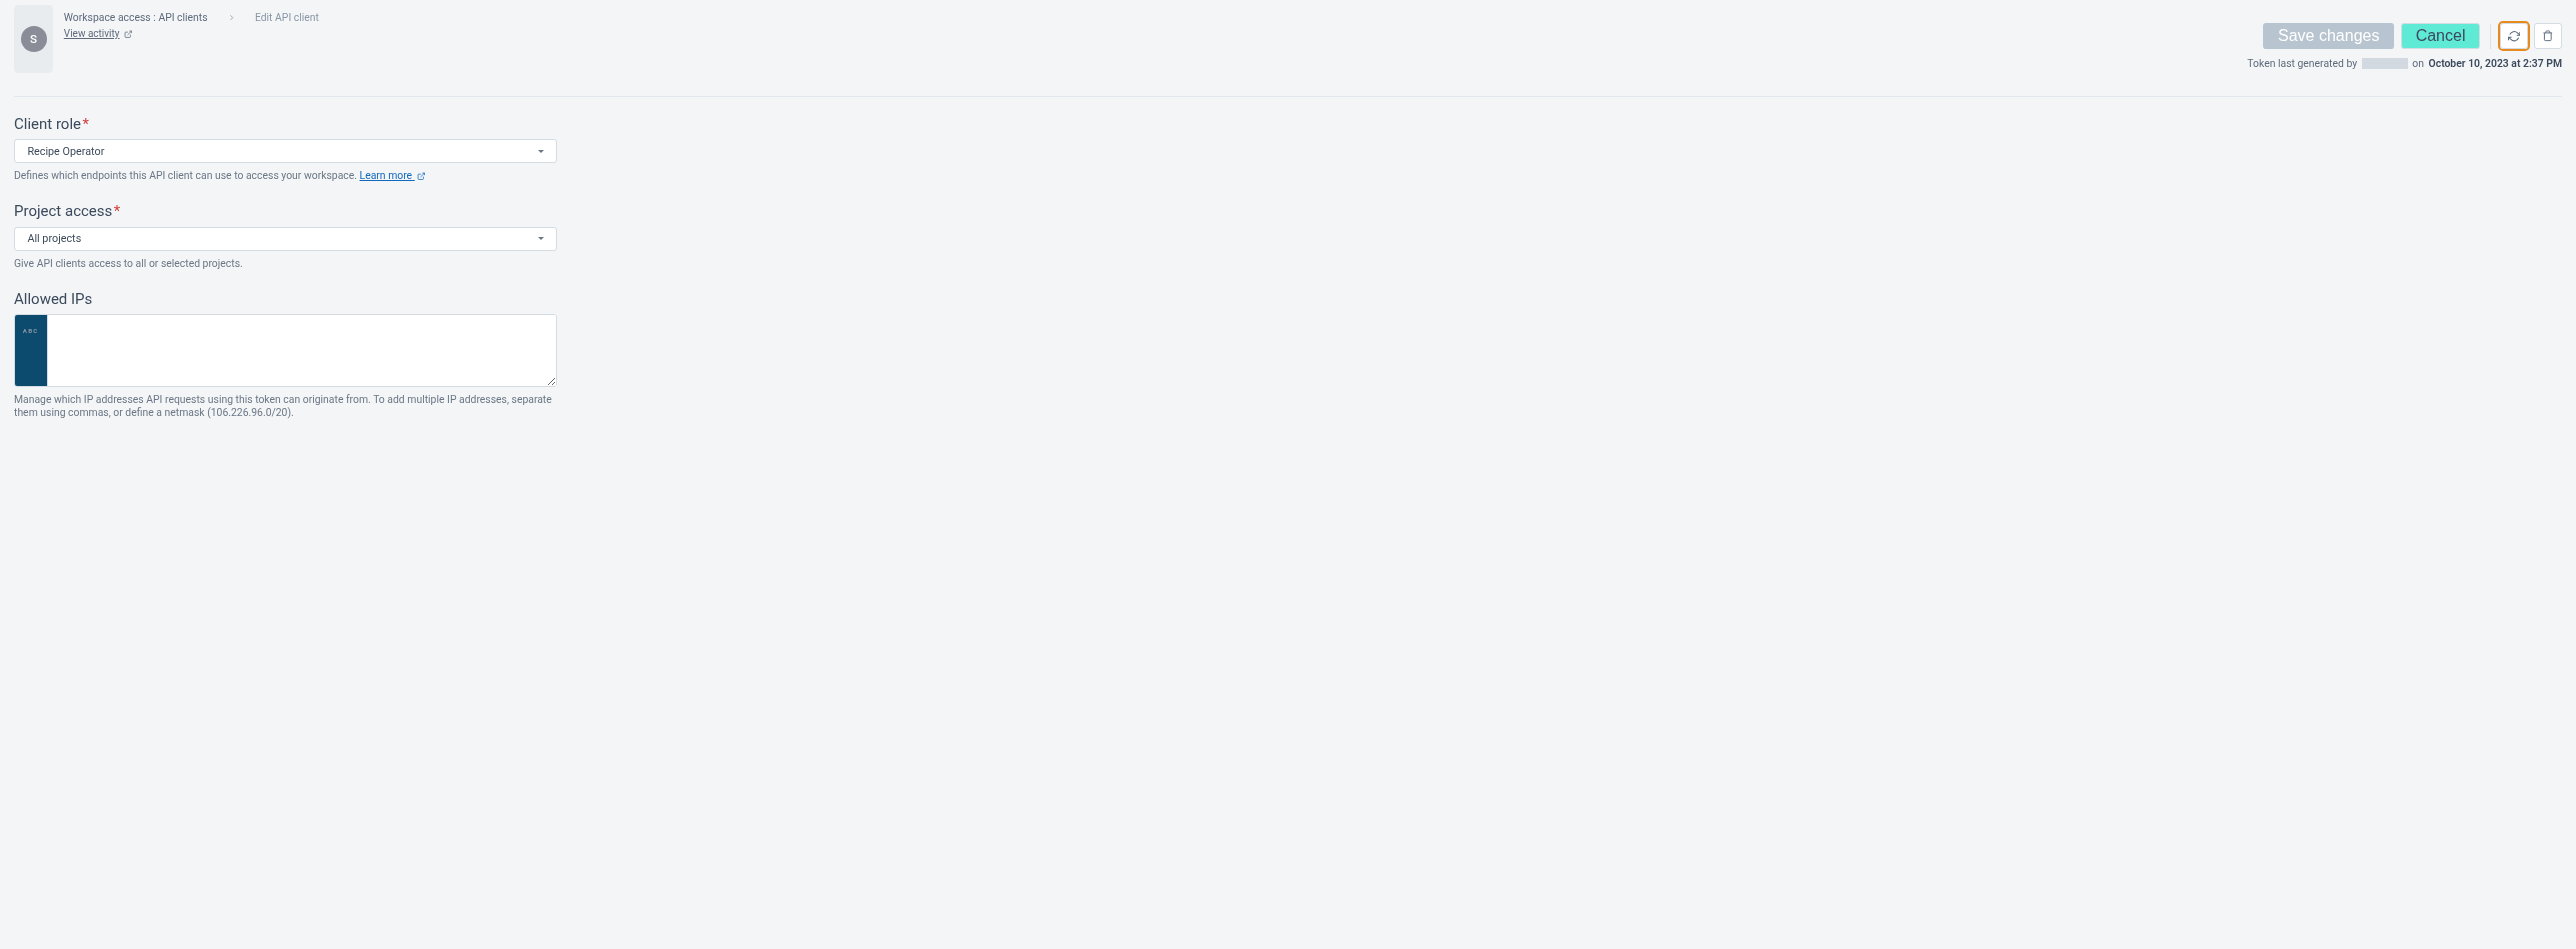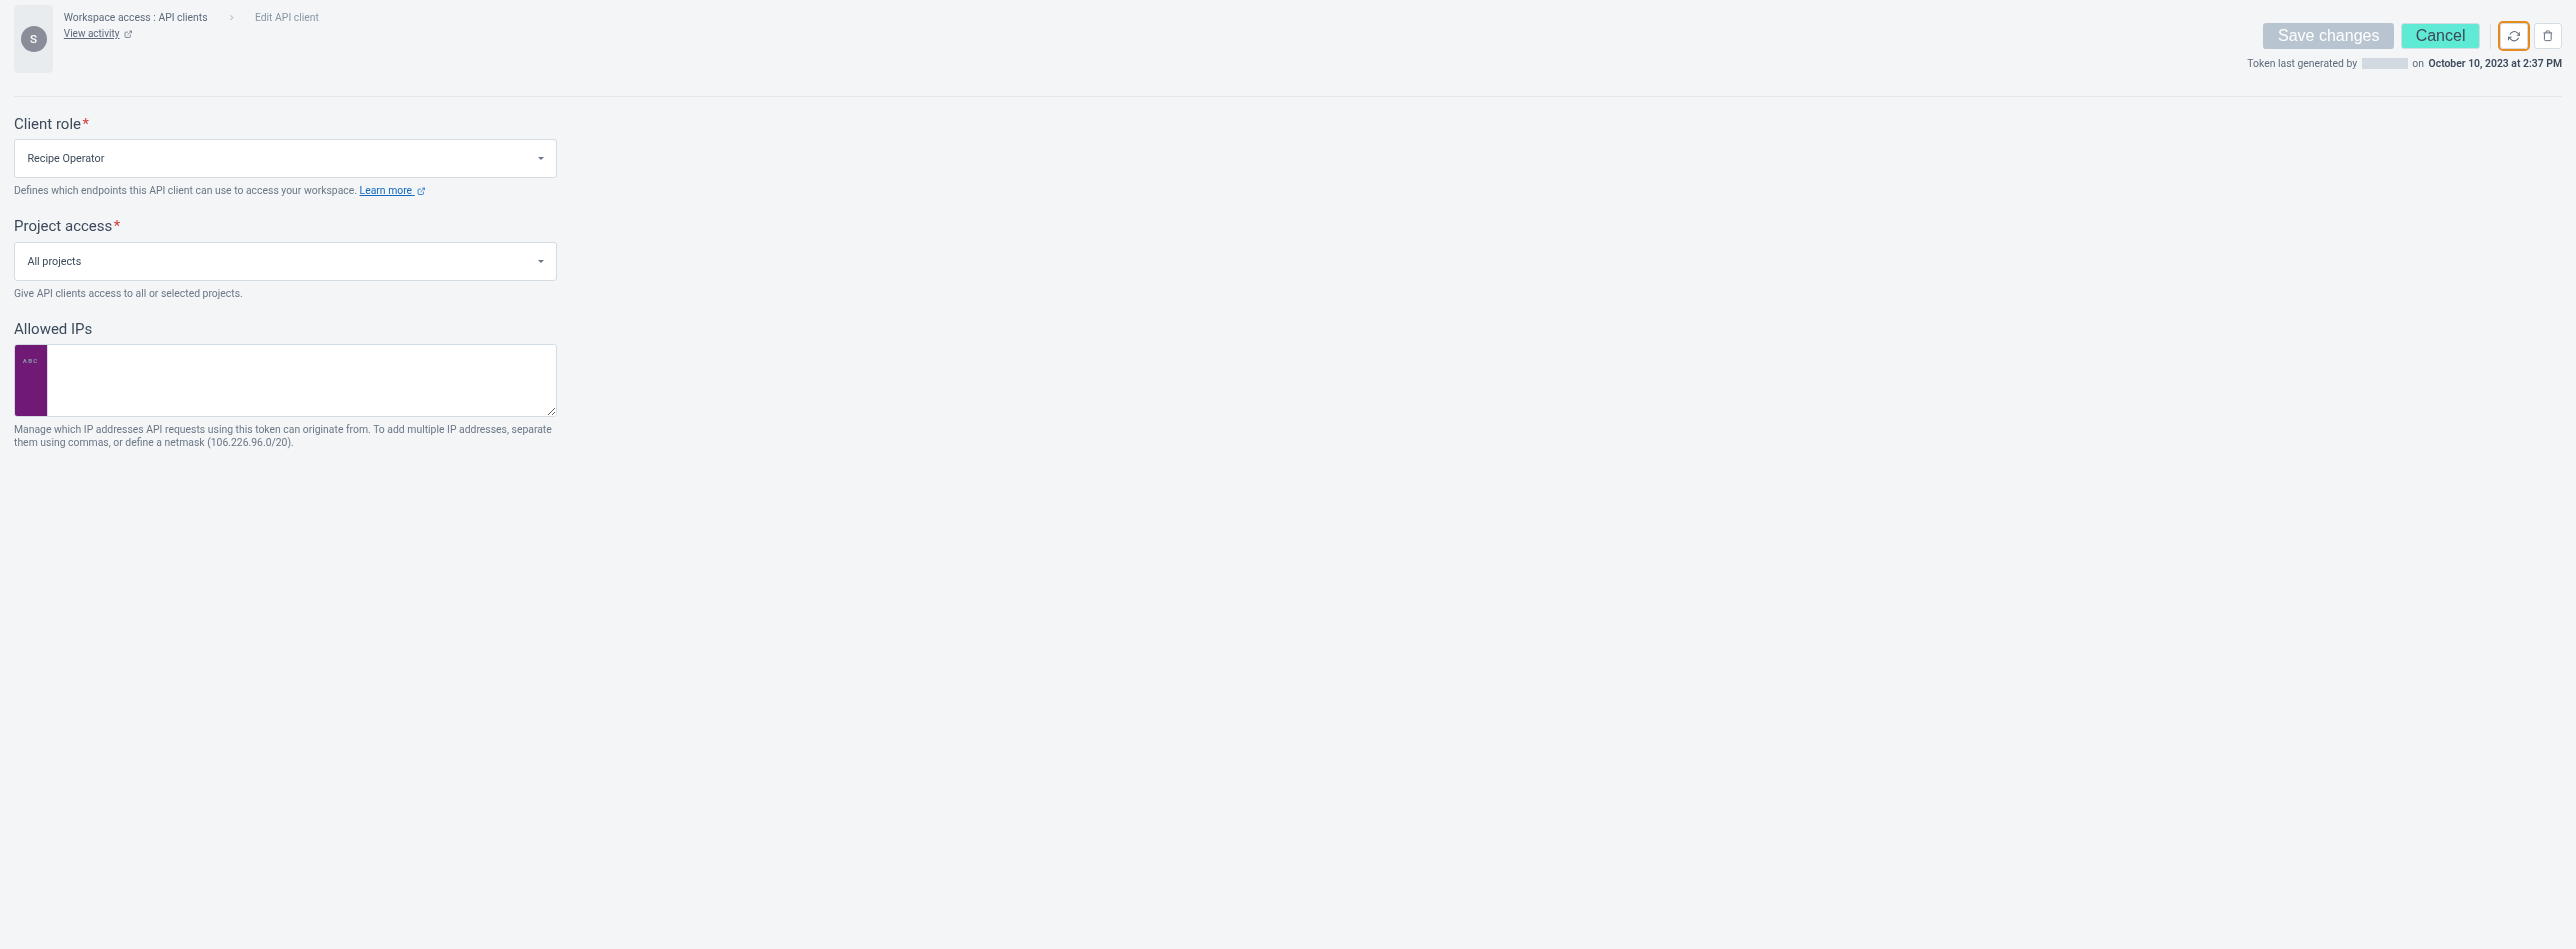--- a/index.html
+++ b/index.html
@@ -156,21 +156,21 @@
     .form-label {
       font-size: 15px;
       font-weight: 400;
       color: #3c4a5b;
       margin-bottom: 6.2px;
       display: block;
     }
     .required { color: #d13f3f; margin-left: 1.5px; }
     .select-field {
       width: 100%;
-      height: 39px;
+      height: 24px;
       background: #fff;
       border: 0.8px solid #d3dbe3;
       border-radius: 3.1px;
       display: flex;
       align-items: center;
       justify-content: space-between;
       padding: 0 12.4px;
       cursor: pointer;
       font-size: 10.8px;
       color: #3c4a5b;
@@ -191,21 +191,21 @@
       display: flex;
       width: 100%;
       height: 73px;
       border: 0.8px solid #d3dbe3;
       border-radius: 3.1px;
       overflow: hidden;
       background: #fff;
     }
     .ip-prefix {
       width: 32.5px;
-      background: #701a75;
+      background: #0c4a6e;
       border-right: 0.8px solid #d3dbe3;
       display: flex;
       align-items: flex-start;
       justify-content: center;
       padding-top: 12.4px;
       font-size: 6.2px;
       letter-spacing: 1.2px;
       color: #8a97a6;
       font-weight: 700;
     }

